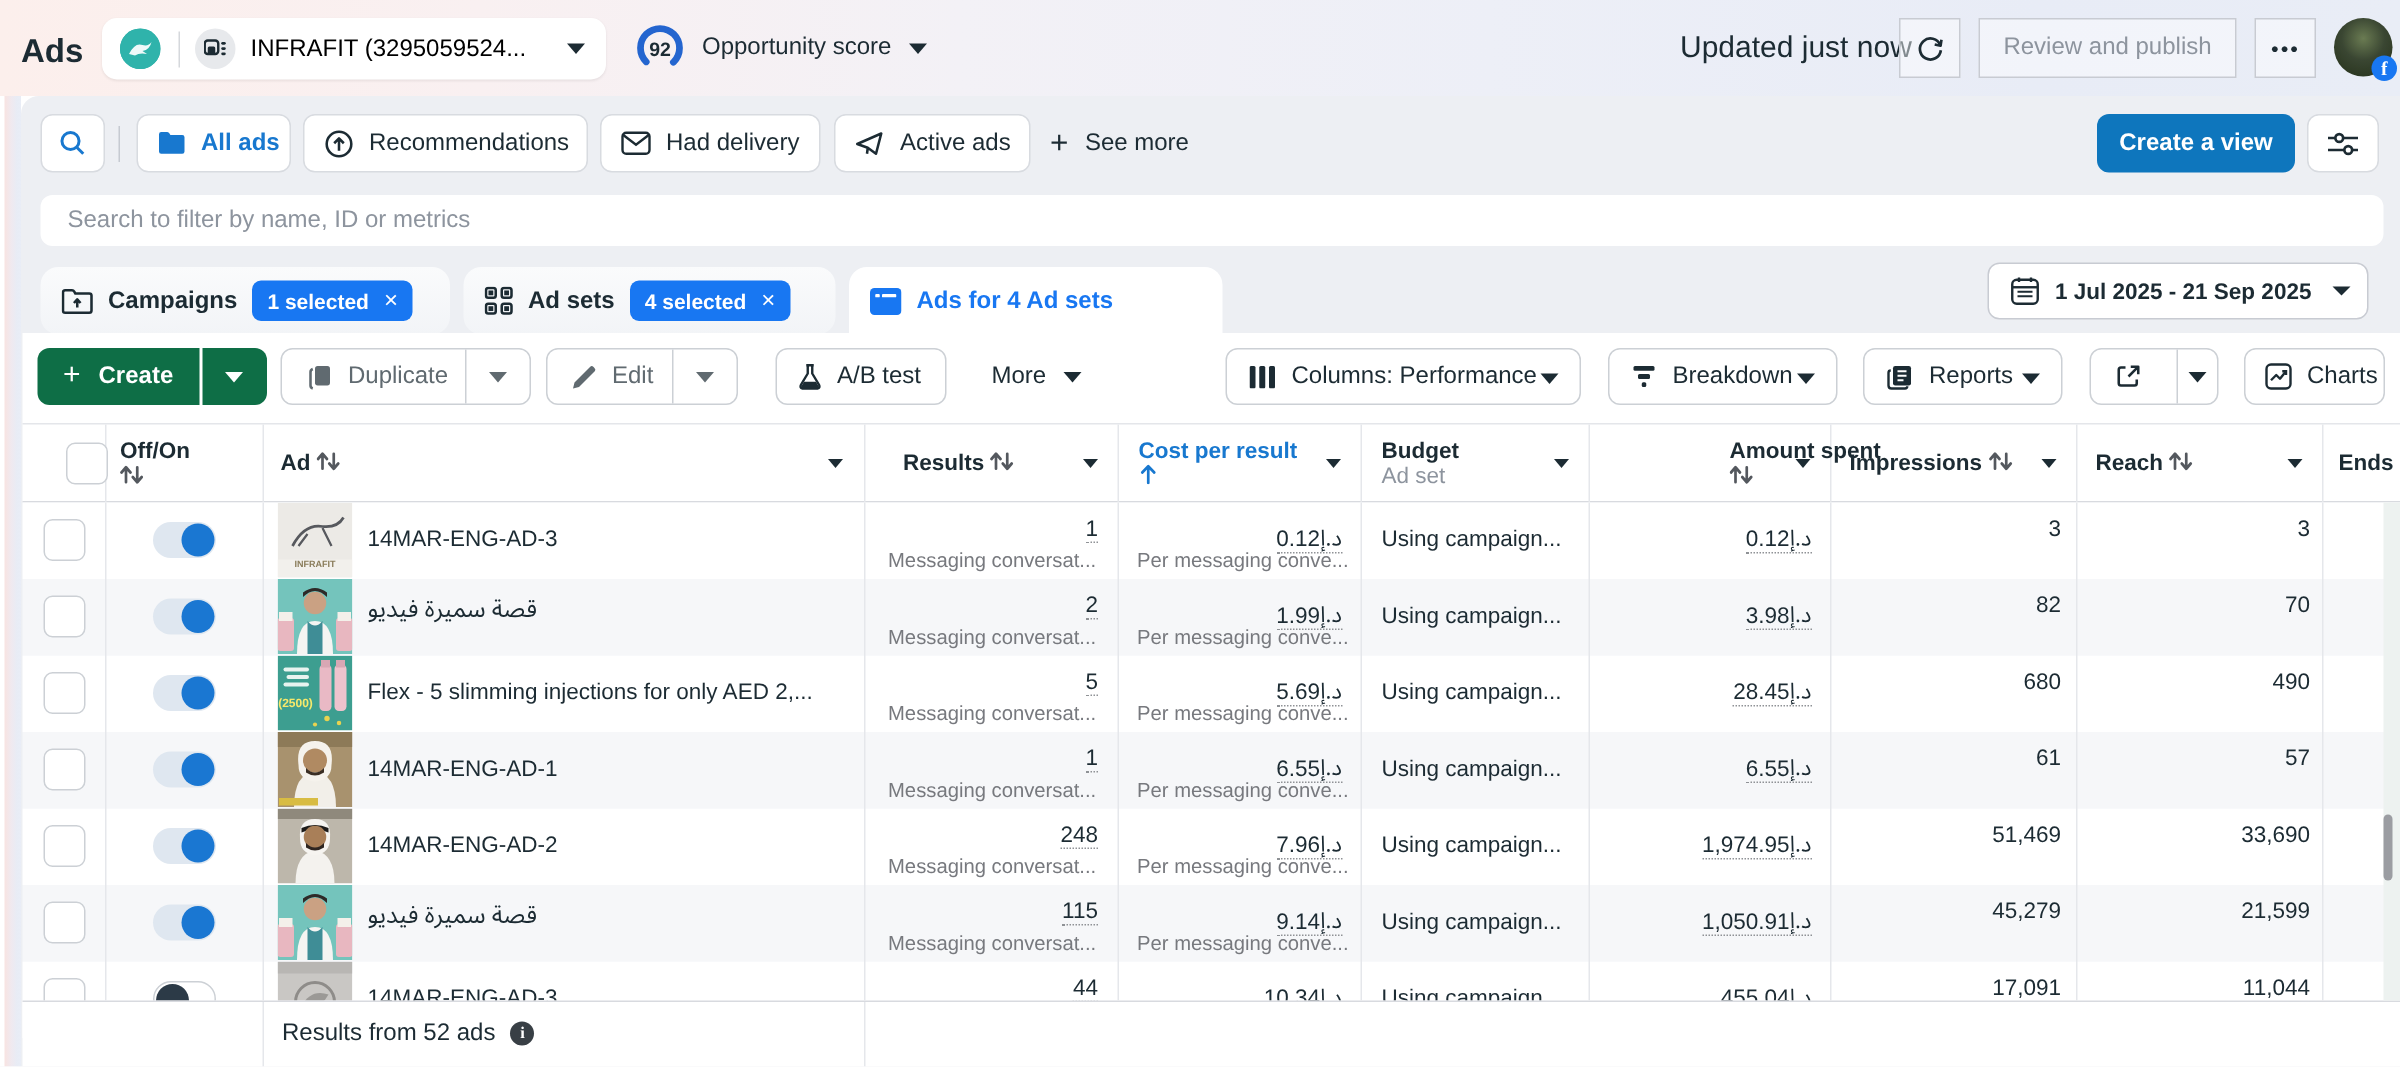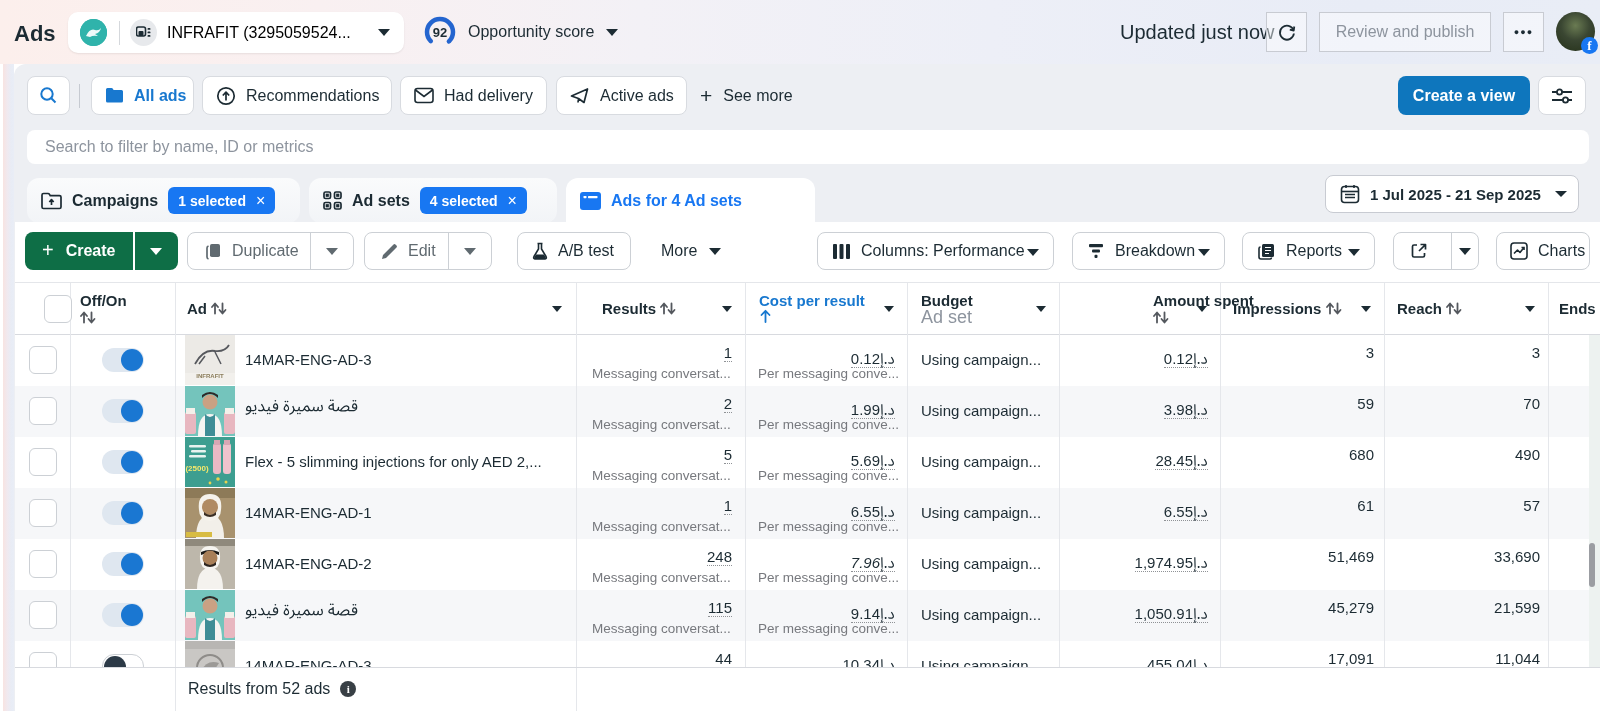--- a/index.html
+++ b/index.html
@@ -55,21 +55,21 @@
 #create-btn { position:absolute; left:25px; top:232px; width:153px; height:38px; border-radius:8px; background:#0e6e46; color:#fff; font-size:16px; font-weight:bold; display:flex; align-items:center; }
 #create-btn .plus { font-size:20px; font-weight:normal; margin:0 12px 2px 17px; }
 #create-btn .dv { position:absolute; left:108px; top:0; width:2px; height:38px; background:#fff; }
 #create-btn .caret { border-top-color:#fff; position:absolute; right:16px; top:16px; }
 .splitcaret { position:absolute; right:0; top:0; height:36px; width:43px; display:flex; align-items:center; justify-content:center; border-left:1px solid #ccd0d5; }
 .toolcaret { width:0; height:0; border-left:6px solid transparent; border-right:6px solid transparent; border-top:7px solid #606a70; }
 #thead { position:absolute; left:15px; top:282px; width:1585px; height:53px; background:#fff; border-top:1px solid #e4e6ea; border-bottom:1px solid #d8dadf; }
 .vline { position:absolute; top:0; width:1px; background:#e5e7eb; }
 .hcell { position:absolute; top:0; height:52px; font-size:15px; font-weight:bold; color:#1c2b33; line-height:17px; }
 .hcaret { position:absolute; width:0; height:0; border-left:5px solid transparent; border-right:5px solid transparent; border-top:6px solid #1c2b33; }
-.sort { color:#4e5257; font-weight:normal; font-size:18px; }
+.sort { color:#4e5257; font-weight:normal; font-size:15px; }
 .row { position:absolute; left:15px; width:1585px; height:51px; background:#fff; }
 .row.even { background:#f6f7f9; }
 .ck { position:absolute; left:14px; top:11px; width:28px; height:28px; border:1px solid #ccd0d5; border-radius:6px; background:#fff; }
 #thead .ck { left:29px; top:12px; }
 .toggle { position:absolute; left:87px; top:13px; width:42px; height:24px; border-radius:12px; background:#dfe7f0; }
 .toggle .knob { position:absolute; right:1px; top:1px; width:22px; height:22px; border-radius:50%; background:#1a77d2; }
 .toggle.off { background:#fff; border:1px solid #ccd0d5; }
 .toggle.off .knob { left:1px; right:auto; background:#2c3a47; }
 .thumb { position:absolute; left:170px; top:0px; width:50px; height:51px; overflow:hidden; }
 .adname { position:absolute; left:230px; top:16px; font-size:15px; color:#1c2b33; white-space:nowrap; }
@@ -394,21 +394,21 @@
   <div class="num1" style="left:575px;width:142px;"><span>2</span></div>
   <div class="sub" style="left:577px;">Messaging conversat...</div>
   <div class="num1" style="left:741px;width:139px;"><span>1.99<svg class="cur" width="15" height="20" viewBox="0 0 15 20.4">
             <use href="#curp" fill="#1c2b33"></use>
           </svg></span></div>
   <div class="sub" style="left:743px;">Per messaging conve...</div>
   <div class="budget">Using campaign...</div>
   <div class="num1" style="left:1057px;width:136px;"><span>3.98<svg class="cur" width="15" height="20" viewBox="0 0 15 20.4">
             <use href="#curp" fill="#1c2b33"></use>
           </svg></span></div>
-  <div class="plainnum" style="left:1215px;width:144px;">59</div>
+  <div class="plainnum" style="left:1215px;width:144px;">82</div>
   <div class="plainnum" style="left:1380px;width:145px;">70</div>
 </div>
 <div class="row" style="top:437px;">
   <div class="ck"></div>
   <div class="toggle">
         <div class="knob"></div>
       </div>
   <div class="thumb"><svg width="50" height="50" viewBox="0 0 50 50">
           <rect width="50" height="50" fill="#3d9e90"></rect>
           <rect x="28" y="6" width="8" height="31" rx="3" fill="#e9b9c5"></rect>
@@ -477,21 +477,21 @@
           <rect y="0" width="50" height="7" fill="#8f897c"></rect>
           <path d="M12 50 Q12 30 25 28 Q38 30 38 50 Z" fill="#f4f2ee"></path>
           <path d="M15 20 Q14 7 25 7 Q36 7 35 20 Q35 30 25 31 Q15 30 15 20 Z" fill="#f6f4f0"></path>
           <path d="M16 13 Q25 9 34 13 L34 16 Q25 12 16 16 Z" fill="#1d1b19"></path>
           <circle cx="25" cy="19" r="7.5" fill="#a97f58"></circle>
           <path d="M19 23 Q25 29 31 23 L31 26 Q25 30 19 26 Z" fill="#2e2520"></path>
         </svg></div>
   <div class="adname">14MAR-ENG-AD-2</div>
   <div class="num1" style="left:575px;width:142px;"><span>248</span></div>
   <div class="sub" style="left:577px;">Messaging conversat...</div>
-  <div class="num1" style="left:741px;width:139px;font-style:italic;"><span>7.96<svg class="cur" width="15" height="20" viewBox="0 0 15 20.4">
+  <div class="num1" style="left:741px;width:139px;"><span>7.96<svg class="cur" width="15" height="20" viewBox="0 0 15 20.4">
             <use href="#curp" fill="#1c2b33"></use>
           </svg></span></div>
   <div class="sub" style="left:743px;">Per messaging conve...</div>
   <div class="budget">Using campaign...</div>
   <div class="num1" style="left:1057px;width:136px;"><span>1,974.95<svg class="cur" width="15" height="20" viewBox="0 0 15 20.4">
             <use href="#curp" fill="#1c2b33"></use>
           </svg></span></div>
   <div class="plainnum" style="left:1215px;width:144px;">51,469</div>
   <div class="plainnum" style="left:1380px;width:145px;">33,690</div>
 </div>

